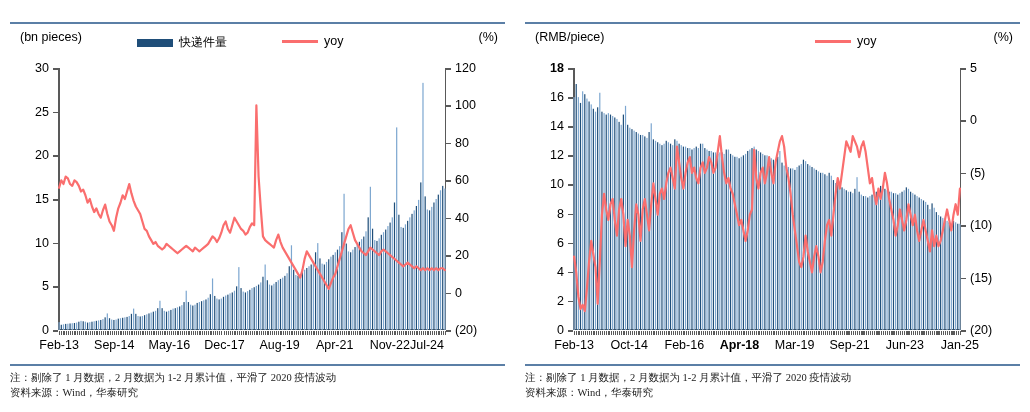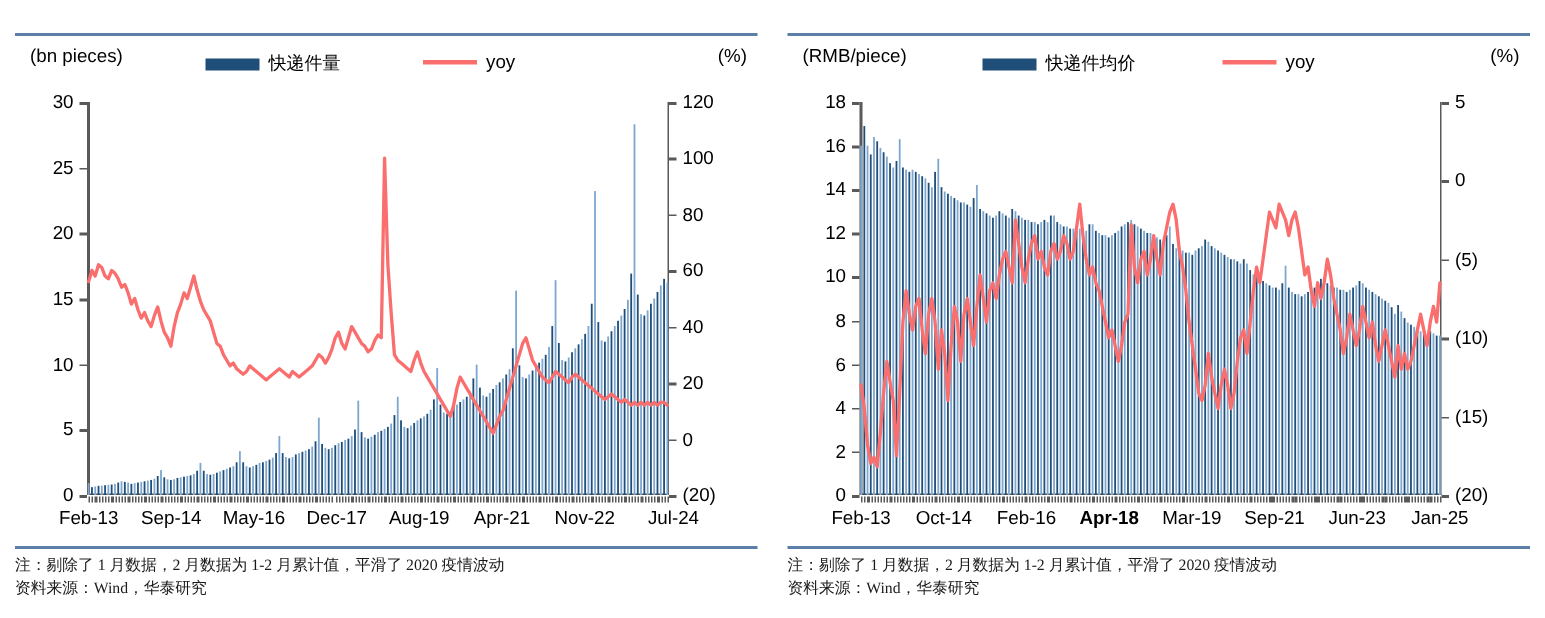--- a/index.html
+++ b/index.html
@@ -461,38 +461,34 @@
           <div class="tickx" style="left: 382.52px; height: 4px;"></div>
           <div class="tickx" style="left: 384.712px; height: 4px;"></div>
           <div class="tickx" style="left: 386.904px; height: 4px;"></div>
           <div class="xlab" style="left: 1.09605px;">Feb-13</div>
           <div class="xlab" style="left: 56.2115px;">Sep-14</div>
           <div class="xlab" style="left: 111.327px;">May-16</div>
           <div class="xlab" style="left: 166.442px;">Dec-17</div>
           <div class="xlab" style="left: 221.558px;">Aug-19</div>
           <div class="xlab" style="left: 276.673px;">Apr-21</div>
           <div class="xlab" style="left: 331.789px;">Nov-22</div>
-          <div class="xlab" style="left: 391px;">Jul-24</div>
+          <div class="xlab" style="left: 369px;">Jul-24</div>
         </div>
     </div>
     <div class="foot">注：剔除了 1 月数据，2 月数据为 1-2 月累计值，平滑了 2020 疫情波动</div>
     <div class="foot foot2">资料来源：Wind，华泰研究</div>
   </div>
 
   <div class="panel right">
     <div class="hrule top"></div>
     <div class="hrule bottom"></div>
     <div class="chartbox">
       <div class="unitlabel unit-left">(RMB/piece)</div>
       <div class="unitlabel unit-right">(%)</div>
       <div class="legend">
-        <div class="legend-item" style="left:128px;top:2px;">
-          <span class="legend-swatch-bar"></span>
-          <span class="legend-text legend-cn">快递件均价</span>
-        </div>
         <div class="legend-item" style="left:288px;top:2px;">
           <span class="legend-swatch-line"></span>
           <span class="legend-text">yoy</span>
         </div>
       </div>
       <div class="plot">
         <div class="axis-line axis-left"></div>
         <div class="axis-line axis-right"></div>
         <div class="axis-line axis-bottom"></div>
         <svg class="series-svg" preserveAspectRatio="none" viewBox="0 0 388 262">
@@ -691,21 +687,21 @@
           <div class="ylab l" style="top: 145.556px;">8</div>
           <div class="tick l" style="top: 116.444px;"></div>
           <div class="ylab l" style="top: 116.444px;">10</div>
           <div class="tick l" style="top: 87.3333px;"></div>
           <div class="ylab l" style="top: 87.3333px;">12</div>
           <div class="tick l" style="top: 58.2222px;"></div>
           <div class="ylab l" style="top: 58.2222px;">14</div>
           <div class="tick l" style="top: 29.1111px;"></div>
           <div class="ylab l" style="top: 29.1111px;">16</div>
           <div class="tick l" style="top: 0px;"></div>
-          <div class="ylab l" style="top: 0px;">18</div>
+          <div class="ylab l" style="top: 0px; font-weight: bold;">18</div>
           <div class="tick r" style="top: 262px;"></div>
           <div class="ylab r" style="top: 262px;">(20)</div>
           <div class="tick r" style="top: 209.6px;"></div>
           <div class="ylab r" style="top: 209.6px;">(15)</div>
           <div class="tick r" style="top: 157.2px;"></div>
           <div class="ylab r" style="top: 157.2px;">(10)</div>
           <div class="tick r" style="top: 104.8px;"></div>
           <div class="ylab r" style="top: 104.8px;">(5)</div>
           <div class="tick r" style="top: 52.4px;"></div>
           <div class="ylab r" style="top: 52.4px;">0</div>

